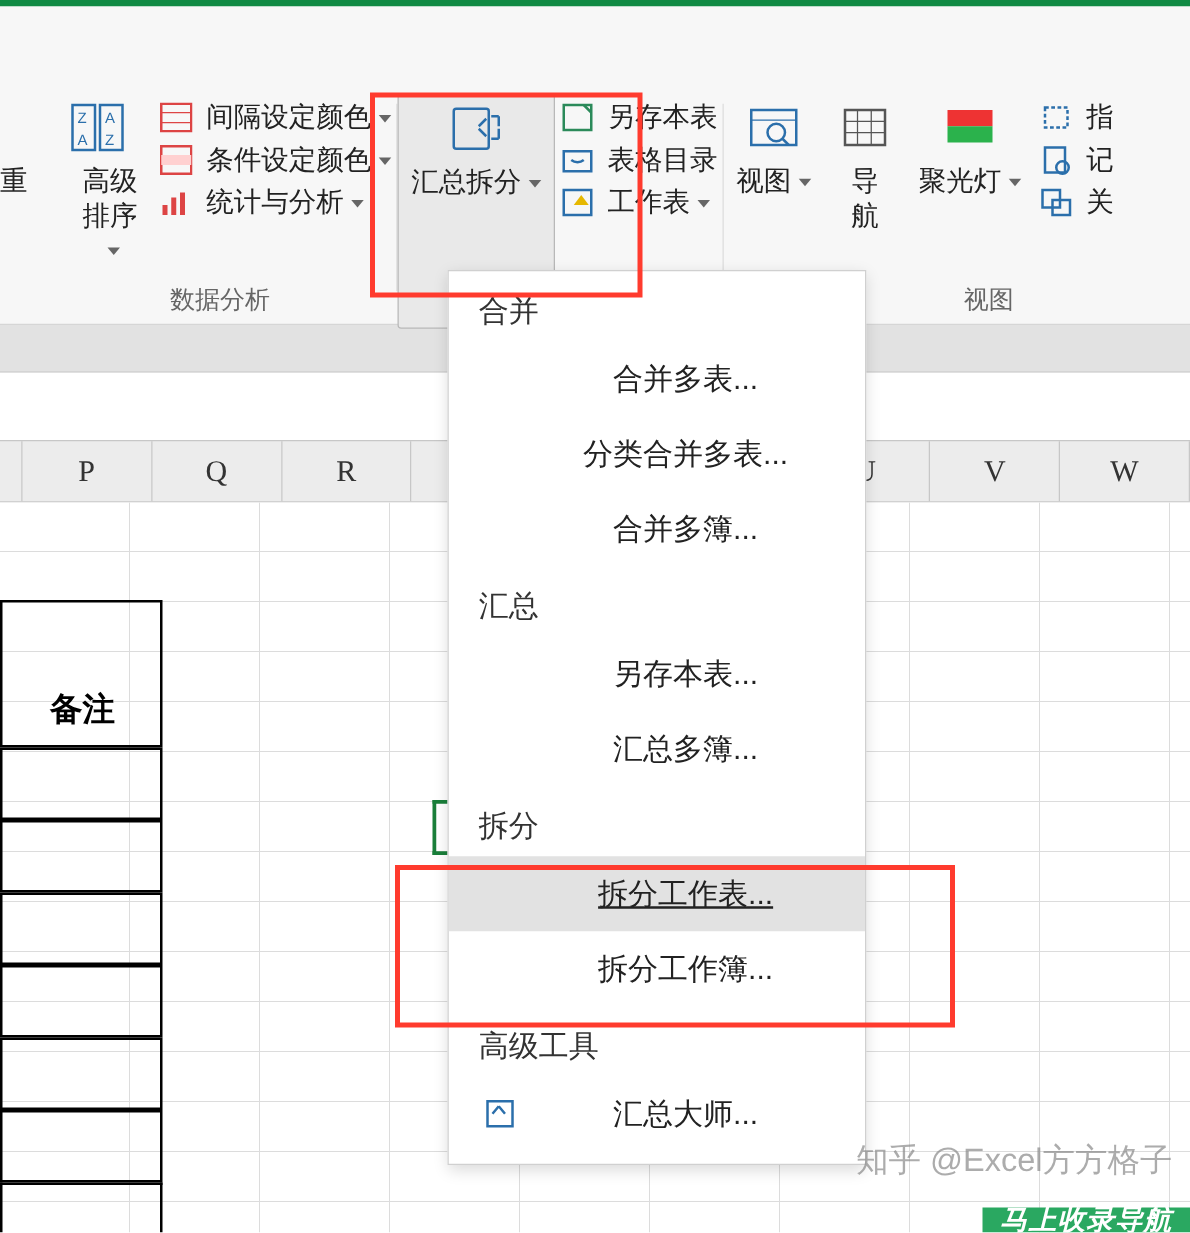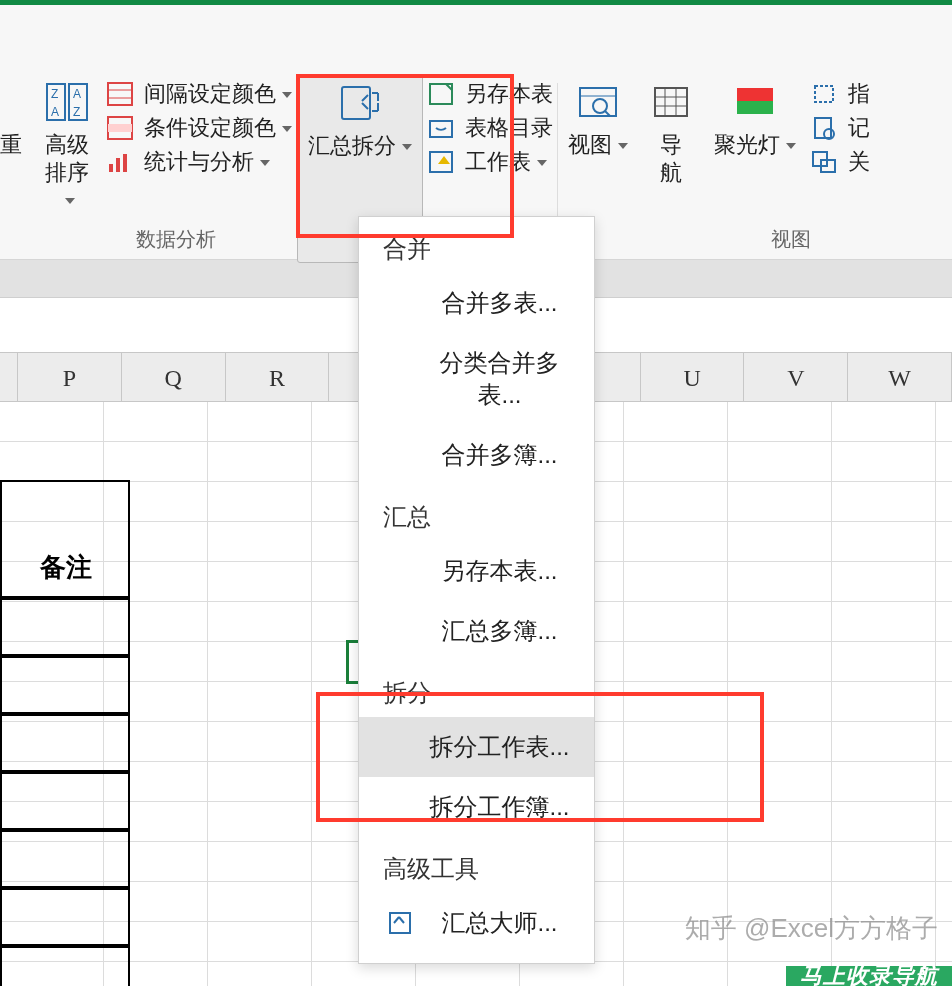--- a/index.html
+++ b/index.html
@@ -147,40 +147,41 @@
 .active-cell {
   position: absolute;
   border: 3px solid #1a7f3a;
 }
 
 
 .menu {
   position: absolute;
   top: 216px;
   left: 358px;
-  width: 237px;
+  width: 335px;
   background: #fff;
   border: 1px solid #d0d0d0;
   box-shadow: 0 4px 12px rgba(0,0,0,.15);
   z-index: 30;
   padding-bottom: 10px;
 }
 .menu-section {
   padding: 16px 24px 8px 24px;
   font-size: 24px;
   color: #333;
 }
 .menu-item {
   padding: 14px 24px 14px 70px;
   font-size: 24px;
   color: #222;
   text-align: center;
 }
 .menu-item.hover {
   background: #e2e2e2;
+  text-decoration: underline;
 }
 .menu-item.withicon {
   position: relative;
 }
 .menu-item.withicon .mi-icon {
   position: absolute;
   left: 28px; top: 50%;
   transform: translateY(-50%);
   width: 26px; height: 26px;
 }
@@ -238,21 +239,21 @@
       <div class="icon-box">
         <svg width="44" height="40" viewBox="0 0 44 40">
           <rect x="2" y="2" width="18" height="36" fill="none" stroke="#2b6fab" stroke-width="2"></rect>
           <text x="6" y="16" font-size="12" fill="#2b6fab" font-family="sans-serif">Z</text>
           <text x="6" y="34" font-size="12" fill="#2b6fab" font-family="sans-serif">A</text>
           <rect x="24" y="2" width="18" height="36" fill="none" stroke="#2b6fab" stroke-width="2"></rect>
           <text x="28" y="16" font-size="12" fill="#2b6fab" font-family="sans-serif">A</text>
           <text x="28" y="34" font-size="12" fill="#2b6fab" font-family="sans-serif">Z</text>
         </svg>
       </div>
-      <span class="chev" style="width:50px; display:inline-block;">高级排序</span>
+      <span class="chev" style="width:50px; display:inline-block;margin-left:21px;">高级排序</span>
     </div>
 
     <div class="small-col">
       <div class="small-item">
         <span class="mini-icon">
           <svg width="26" height="24">
               <rect x="1" y="1" width="24" height="22" fill="none" stroke="#d44" stroke-width="2"></rect>
               <line x1="1" y1="8" x2="25" y2="8" stroke="#d44"></line>
               <line x1="1" y1="16" x2="25" y2="16" stroke="#d44"></line>
             </svg>

